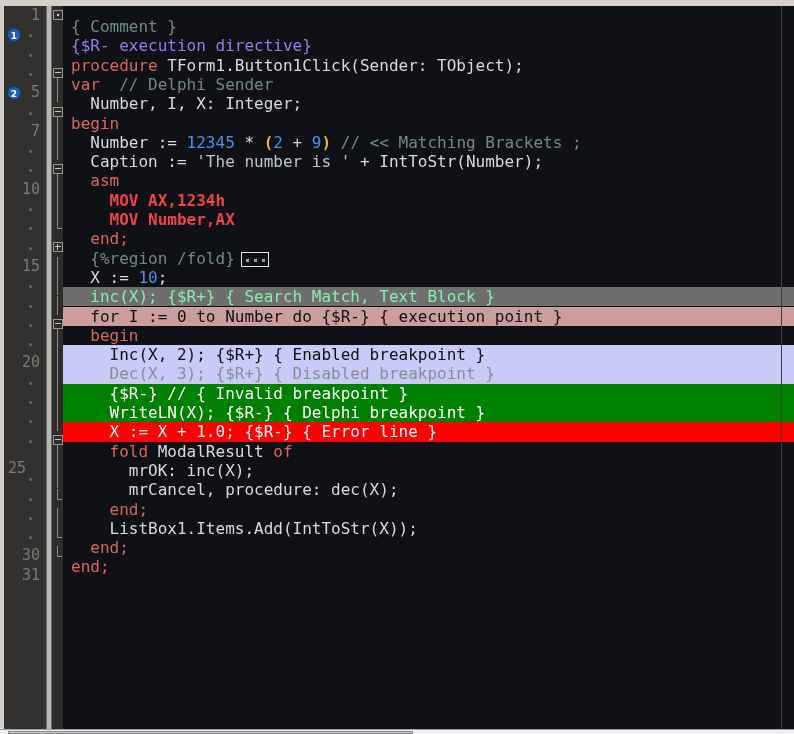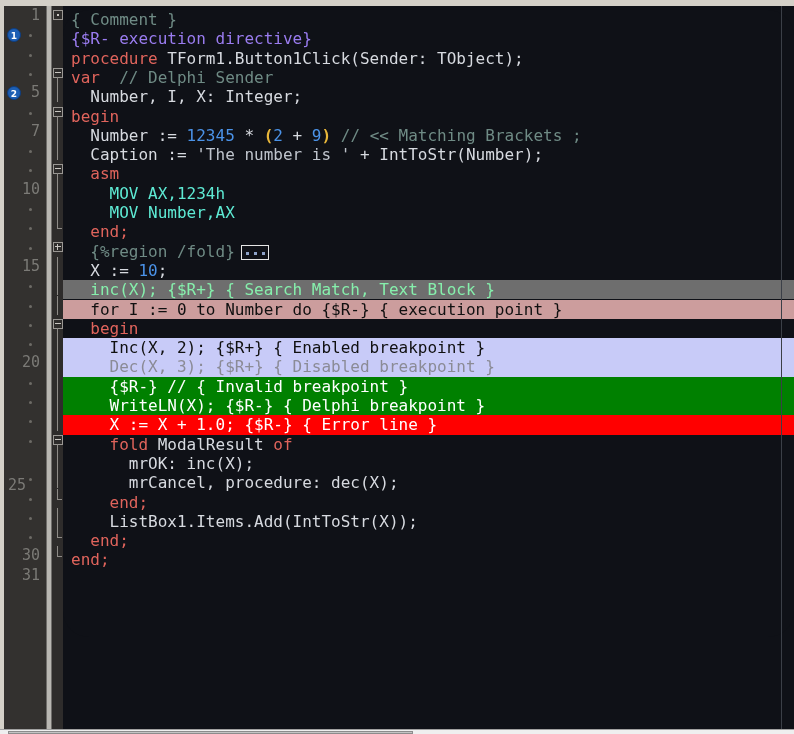--- a/index.html
+++ b/index.html
@@ -75,21 +75,21 @@
     position: absolute;
     left: 48px; top: 0;
     width: 11px;
     height: 723px;
     background: #2e2c2b;
   }
 
   
   #code {
     position: absolute;
-    left: 59px; top: 4px;
+    left: 59px; top: 11px;
     width: 731px;
     height: 627px;
     background: #0f1117;
     border-radius: 26px;
   }
 
   
   #margin-guide {
     position: absolute;
     left: 781px;
@@ -196,21 +196,21 @@
     height: 19.3px;
   }
 
   
   .cmt  { color: #6f8b85; }
   .dir  { color: #9a7cf0; }
   .kw   { color: #e0645c; }
   .id   { color: #d7dae0; }
   .num-lit { color: #4b93e8; }
   .str  { color: #bfc4cc; }
-  .asmtxt { color: #5eead4; }
+  .asmtxt { color: #ef4444; font-weight: bold; }
   .brk  { color: #e8b73a; font-weight: bold; }
   .plain{ color: #d7dae0; }
 
   
   .bg-search   { background: #6e6e6e; }
   .bg-exec     { background: #cc9d9d; }
   .bg-enabled  { background: #c8cbf8; }
   .bg-invalid  { background: #008000; }
   .bg-error    { background: #ff0000; }
 
@@ -343,21 +343,21 @@
         </div>
         <div class="gutrow" style="position: absolute; left: 0px; top: 386px; width: 42px; height: 19.3px;">
           <span class="dot"></span>
         </div>
         <div class="gutrow" style="position: absolute; left: 0px; top: 405.3px; width: 42px; height: 19.3px;">
           <span class="dot"></span>
         </div>
         <div class="gutrow" style="position: absolute; left: 0px; top: 424.6px; width: 42px; height: 19.3px;">
           <span class="dot"></span>
         </div>
-        <div class="gutrow" style="position: absolute; left: 0px; top: 470px; width: 28px; height: 19.3px;">
+        <div class="gutrow" style="position: absolute; left: 0px; top: 453px; width: 28px; height: 19.3px;">
           <span class="num">25</span>
         </div>
         <div class="gutrow" style="position: absolute; left: 0px; top: 463.2px; width: 42px; height: 19.3px;">
           <span class="dot"></span>
         </div>
         <div class="gutrow" style="position: absolute; left: 0px; top: 482.5px; width: 42px; height: 19.3px;">
           <span class="dot"></span>
         </div>
         <div class="gutrow" style="position: absolute; left: 0px; top: 501.8px; width: 42px; height: 19.3px;">
           <span class="dot"></span>

